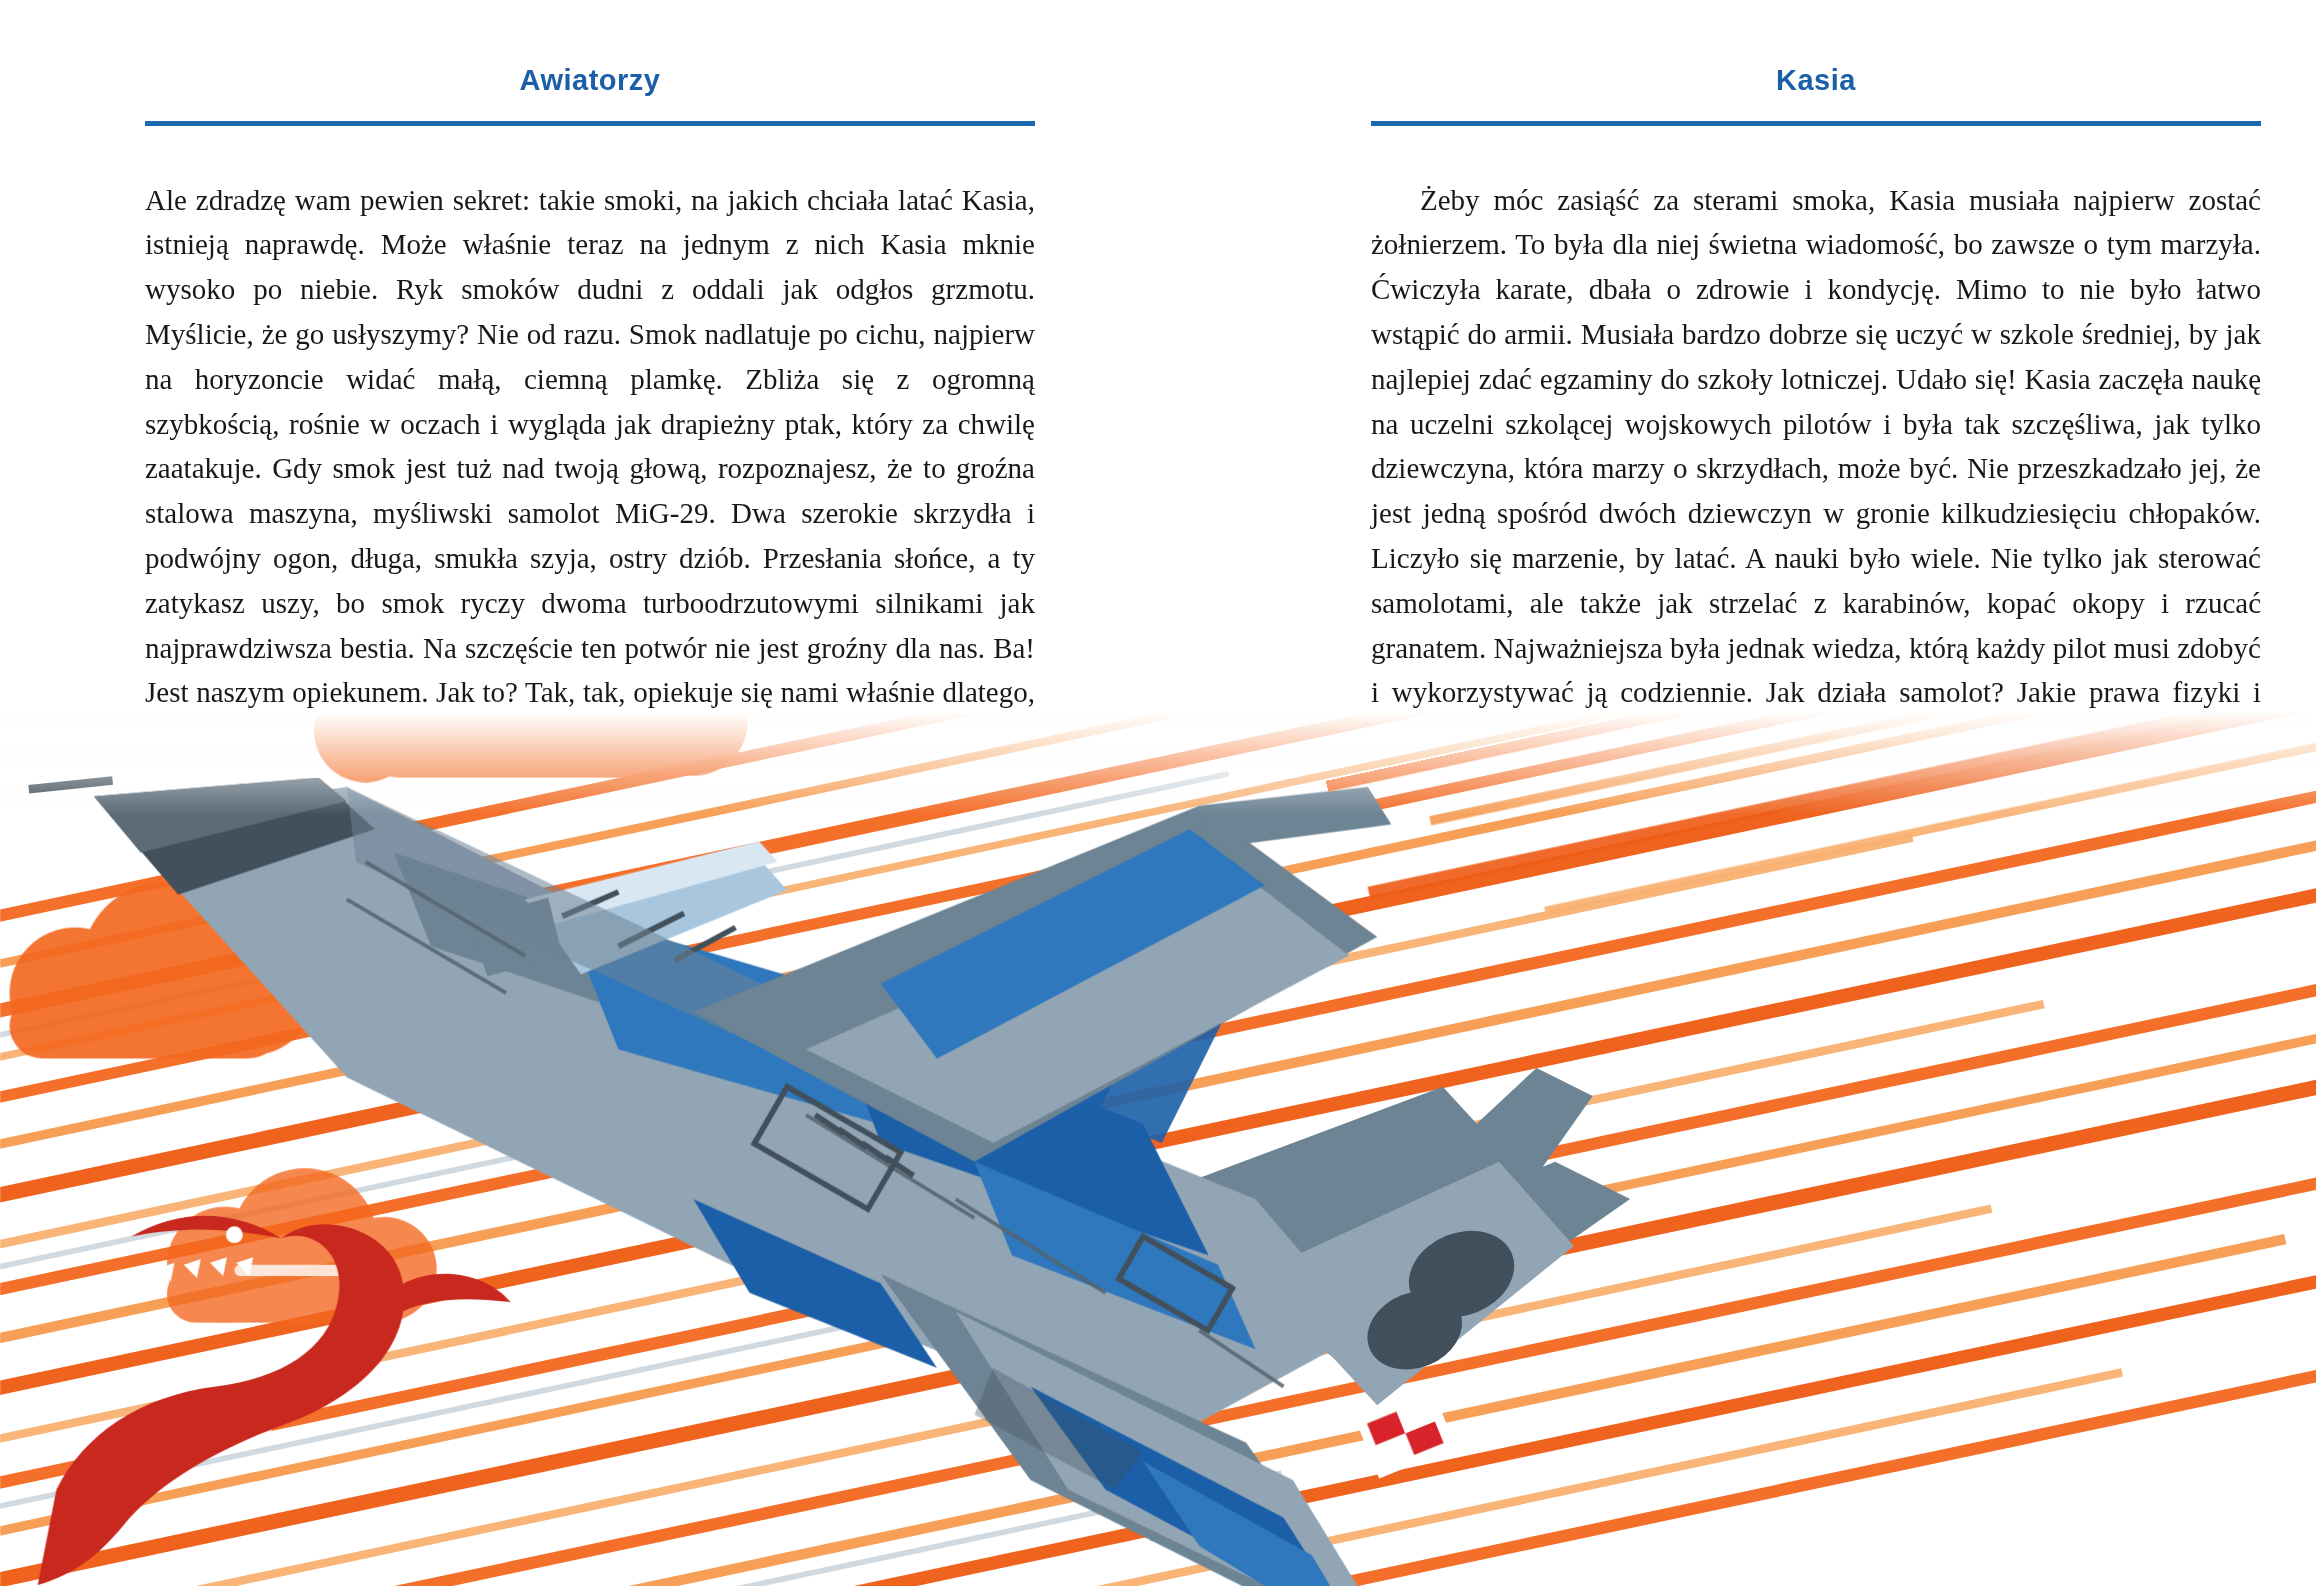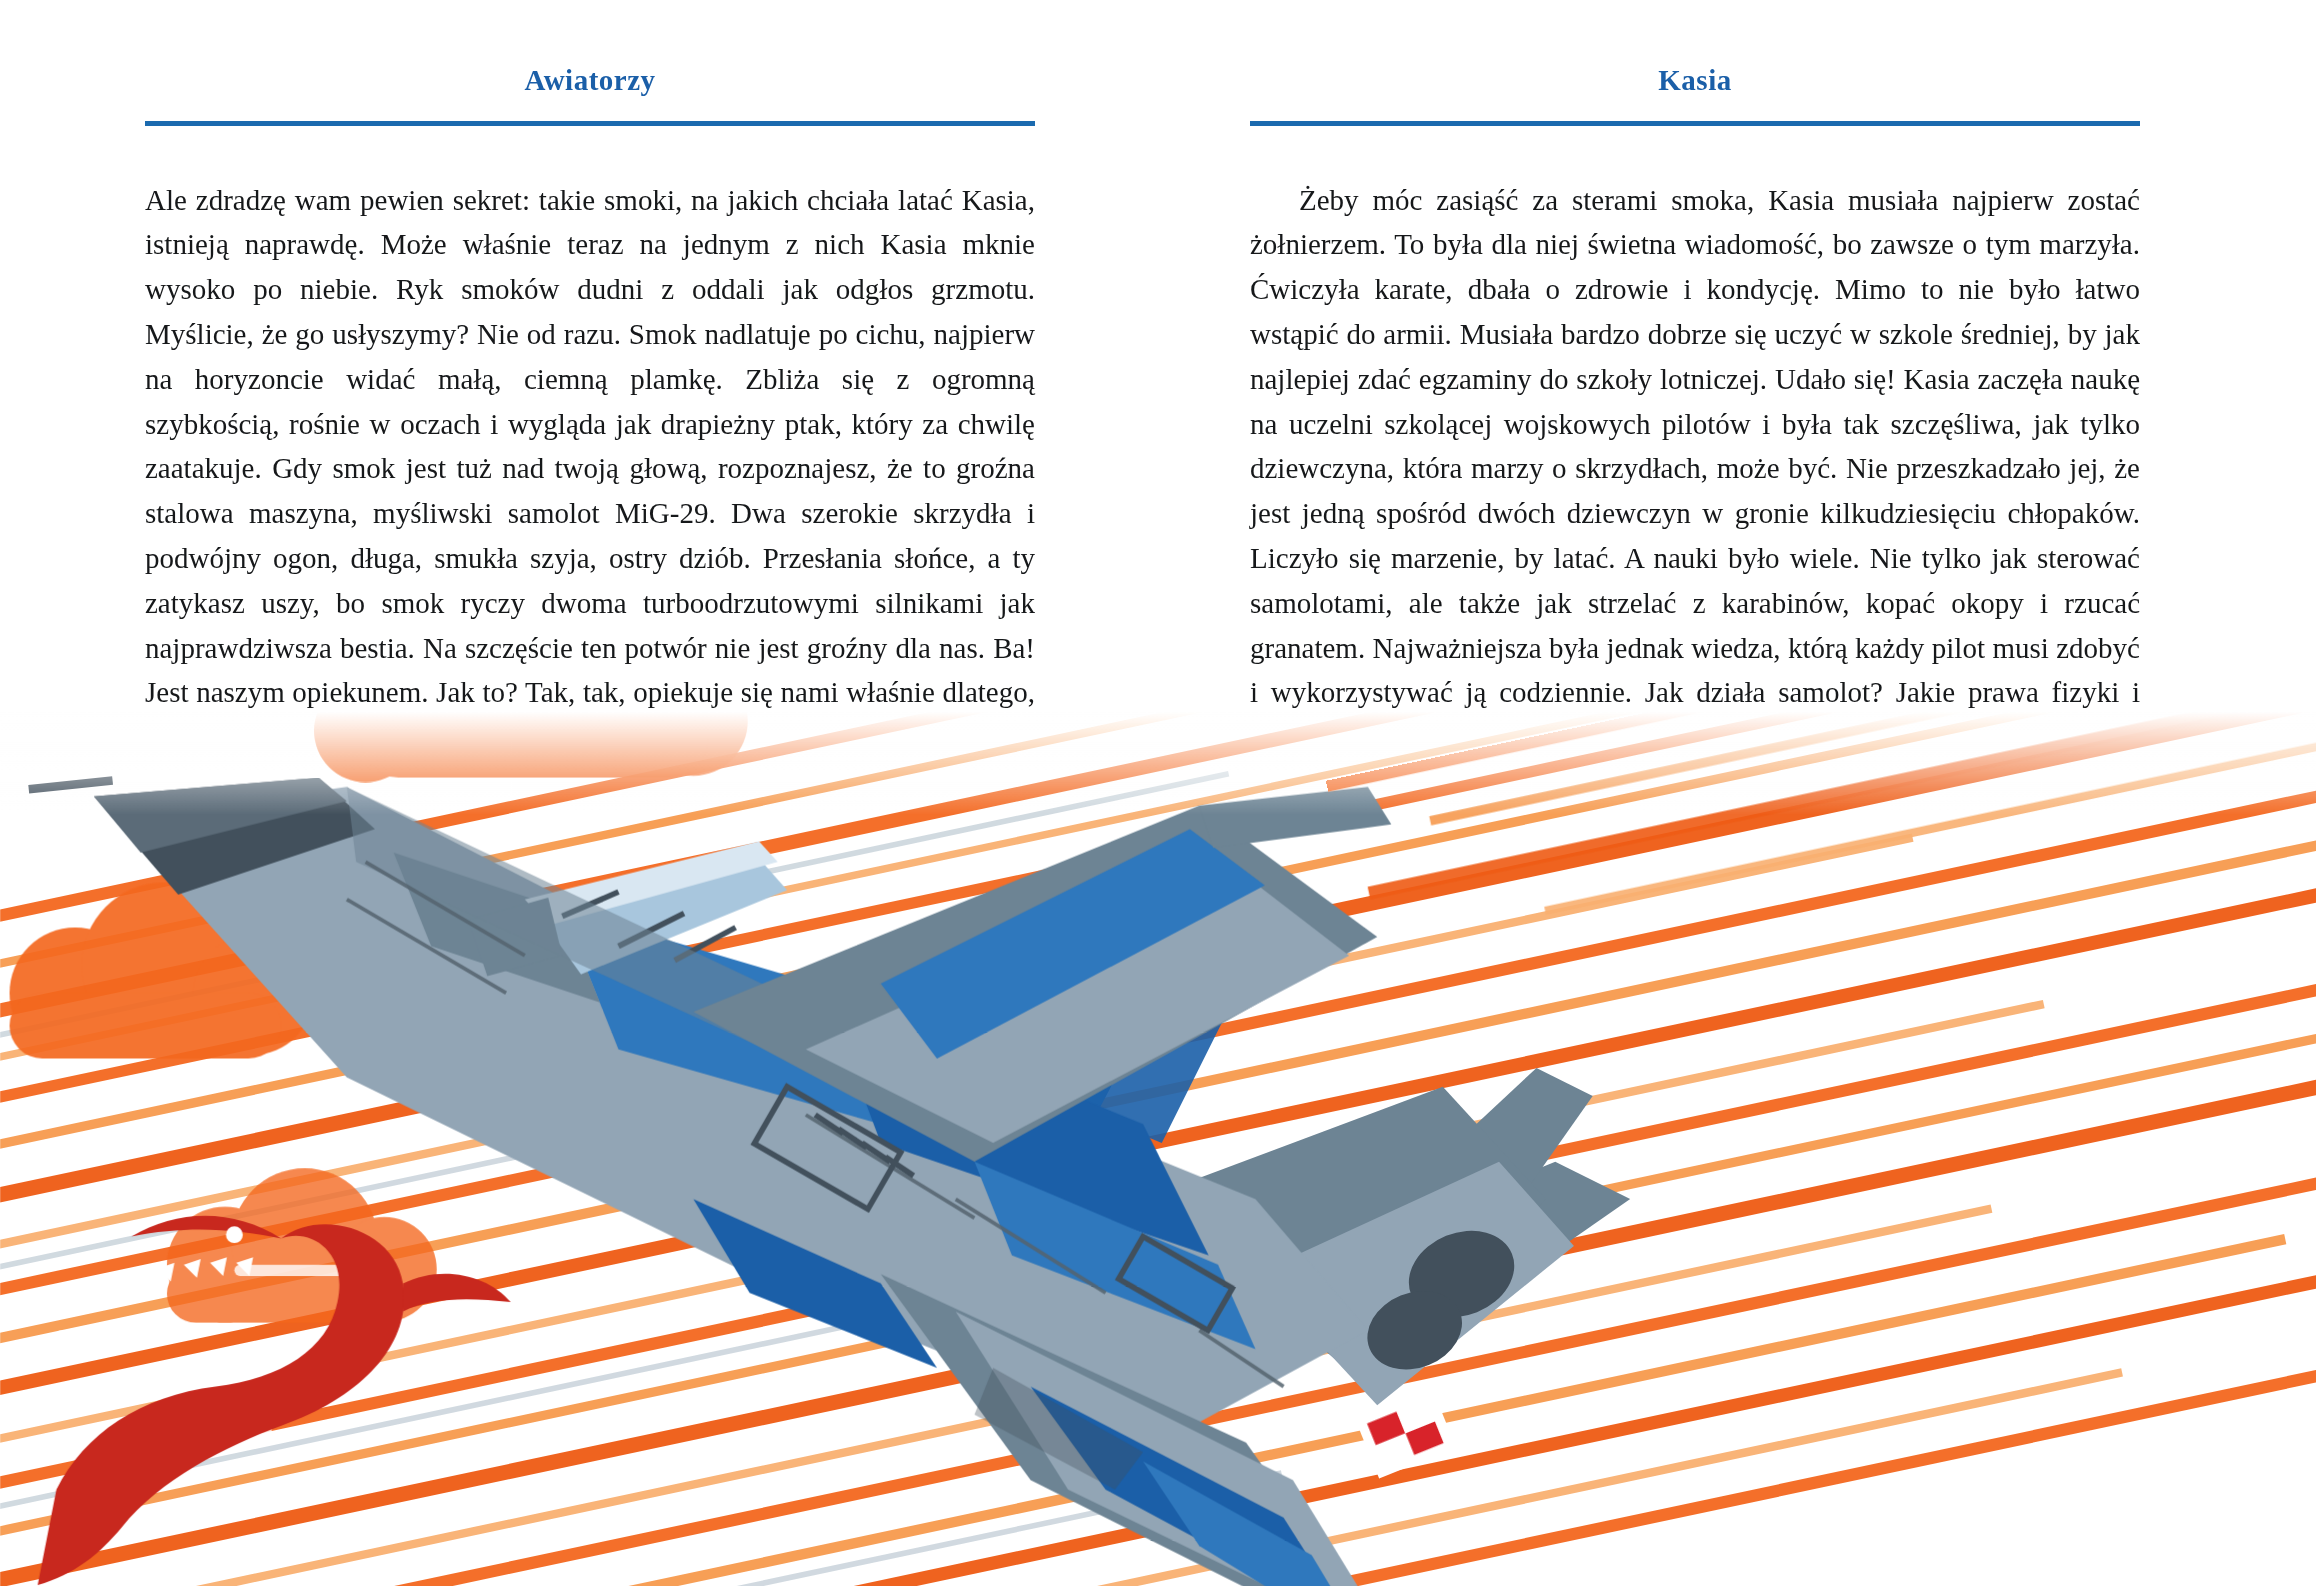--- a/index.html
+++ b/index.html
@@ -20,24 +20,24 @@
     background: #ffffff;
   }
 
   
   .page-col {
     position: absolute;
     top: 0;
     width: 890px;
   }
   .page-col.left  { left: 145px; }
-  .page-col.right { left: 1250px; }
+  .page-col.right { left: 1371px; }
 
   .col-head {
-    font-family: Liberation Serif, serif;
+    font-family: Liberation Sans, sans-serif;
     font-weight: bold;
     font-size: 29px;
     letter-spacing: 0.5px;
     color: #1b5fa8;
     text-align: center;
     padding-top: 64px;
   }
   .col-rule {
     margin-top: 24px;
     height: 4.7px;

